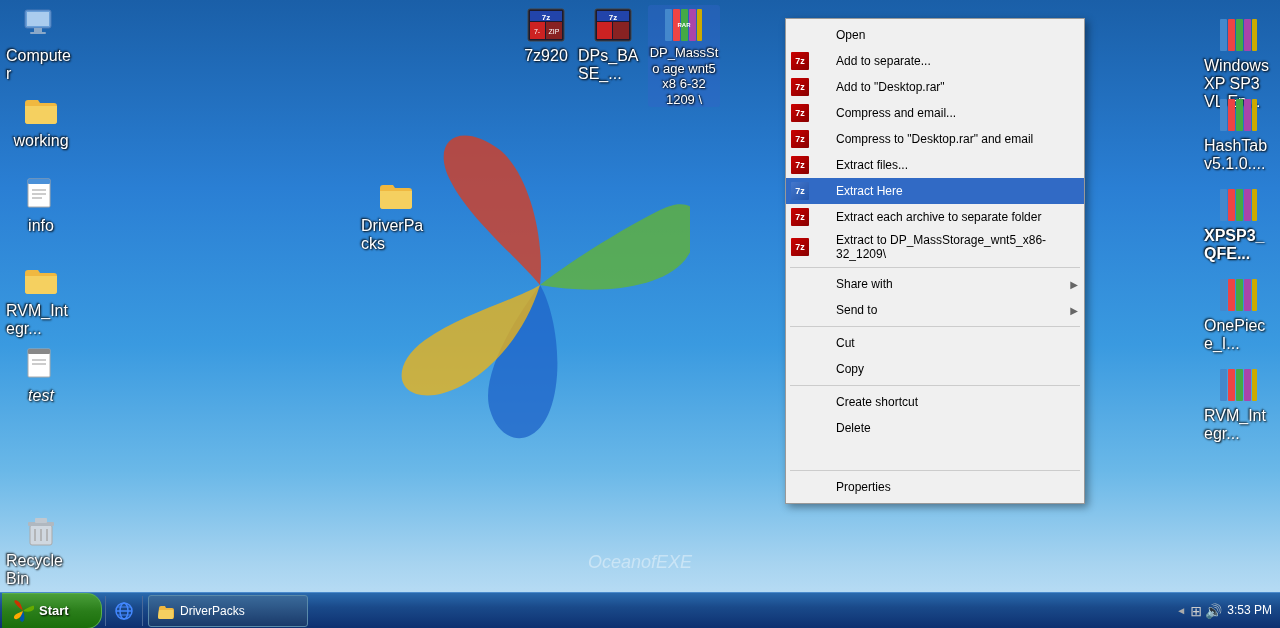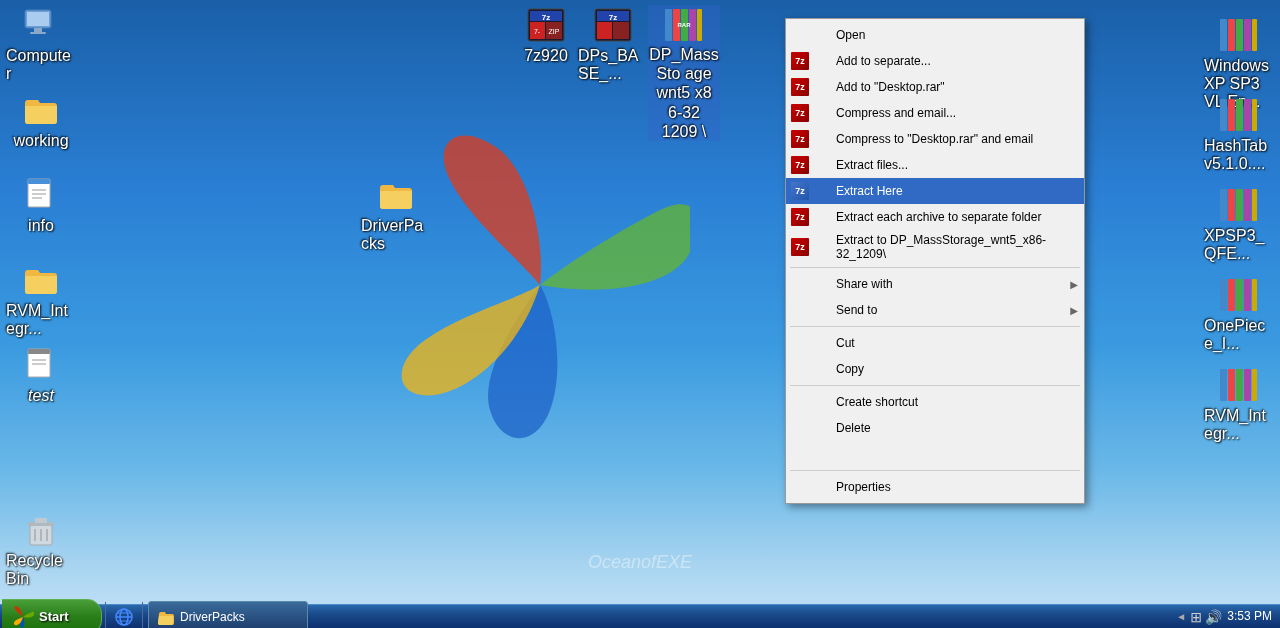--- a/index.html
+++ b/index.html
@@ -33,21 +33,21 @@
       width: 100%;
       height: 100%;
     }
 
     
     .taskbar {
       position: absolute;
       bottom: 0;
       left: 0;
       width: 100%;
-      height: 24px;
+      height: 36px;
       background: linear-gradient(180deg, #2a6aad 0%, #1a4a8a 40%, #0d3070 100%);
       display: flex;
       align-items: center;
       border-top: 1px solid #4a8acc;
       z-index: 10;
     }
 
     .start-button {
       height: 36px;
       width: 100px;
@@ -385,21 +385,21 @@
       <svg width="40" height="36" viewBox="0 0 40 36">
 
         <rect x="1" y="2" width="7" height="32" rx="1" fill="#4488cc"></rect>
         <rect x="9" y="2" width="7" height="32" rx="1" fill="#ee4444"></rect>
         <rect x="17" y="2" width="7" height="32" rx="1" fill="#44aa44"></rect>
         <rect x="25" y="2" width="7" height="32" rx="1" fill="#aa44aa"></rect>
         <rect x="33" y="2" width="5" height="32" rx="1" fill="#ccaa00"></rect>
         <text x="20" y="20" font-size="6" fill="white" text-anchor="middle" font-weight="bold">RAR</text>
       </svg>
     </div>
-    <div style="color:white; font-size:16px; text-align:center; text-shadow:1px 1px 2px #000, -1px -1px 2px #000; max-width:70px; word-break:break-word; line-height:1.2;">DP_MassSto age wnt5 x8 6-32 1209 \</div>
+    <div style="color:white; font-size:13px; text-align:center; text-shadow:1px 1px 2px #000, -1px -1px 2px #000; max-width:70px; word-break:break-word; line-height:1.2;">DP_MassSto age wnt5 x8 6-32 1209 \</div>
   </div>
 
   <div class="desktop-icon" style="right:5px; top:15px; position:absolute;">
     <div class="icon-img">
       <svg width="40" height="36" viewBox="0 0 40 36">
         <rect x="1" y="2" width="7" height="32" rx="1" fill="#4488cc"></rect>
         <rect x="9" y="2" width="7" height="32" rx="1" fill="#ee4444"></rect>
         <rect x="17" y="2" width="7" height="32" rx="1" fill="#44aa44"></rect>
         <rect x="25" y="2" width="7" height="32" rx="1" fill="#aa44aa"></rect>
         <rect x="33" y="2" width="5" height="32" rx="1" fill="#ccaa00"></rect>
@@ -414,21 +414,21 @@
         <rect x="1" y="2" width="7" height="32" rx="1" fill="#4488cc"></rect>
         <rect x="9" y="2" width="7" height="32" rx="1" fill="#ee4444"></rect>
         <rect x="17" y="2" width="7" height="32" rx="1" fill="#44aa44"></rect>
         <rect x="25" y="2" width="7" height="32" rx="1" fill="#aa44aa"></rect>
         <rect x="33" y="2" width="5" height="32" rx="1" fill="#ccaa00"></rect>
       </svg>
     </div>
     <span class="icon-label">HashTab v5.1.0....</span>
   </div>
 
-  <div class="desktop-icon" style="right:5px; top:185px; position:absolute;">
+  <div class="desktop-icon" style="right:5px; top:185px; position:absolute;font-weight:bold;">
     <div class="icon-img">
       <svg width="40" height="36" viewBox="0 0 40 36">
         <rect x="1" y="2" width="7" height="32" rx="1" fill="#4488cc"></rect>
         <rect x="9" y="2" width="7" height="32" rx="1" fill="#ee4444"></rect>
         <rect x="17" y="2" width="7" height="32" rx="1" fill="#44aa44"></rect>
         <rect x="25" y="2" width="7" height="32" rx="1" fill="#aa44aa"></rect>
         <rect x="33" y="2" width="5" height="32" rx="1" fill="#ccaa00"></rect>
       </svg>
     </div>
     <span class="icon-label">XPSP3_QFE...</span>

